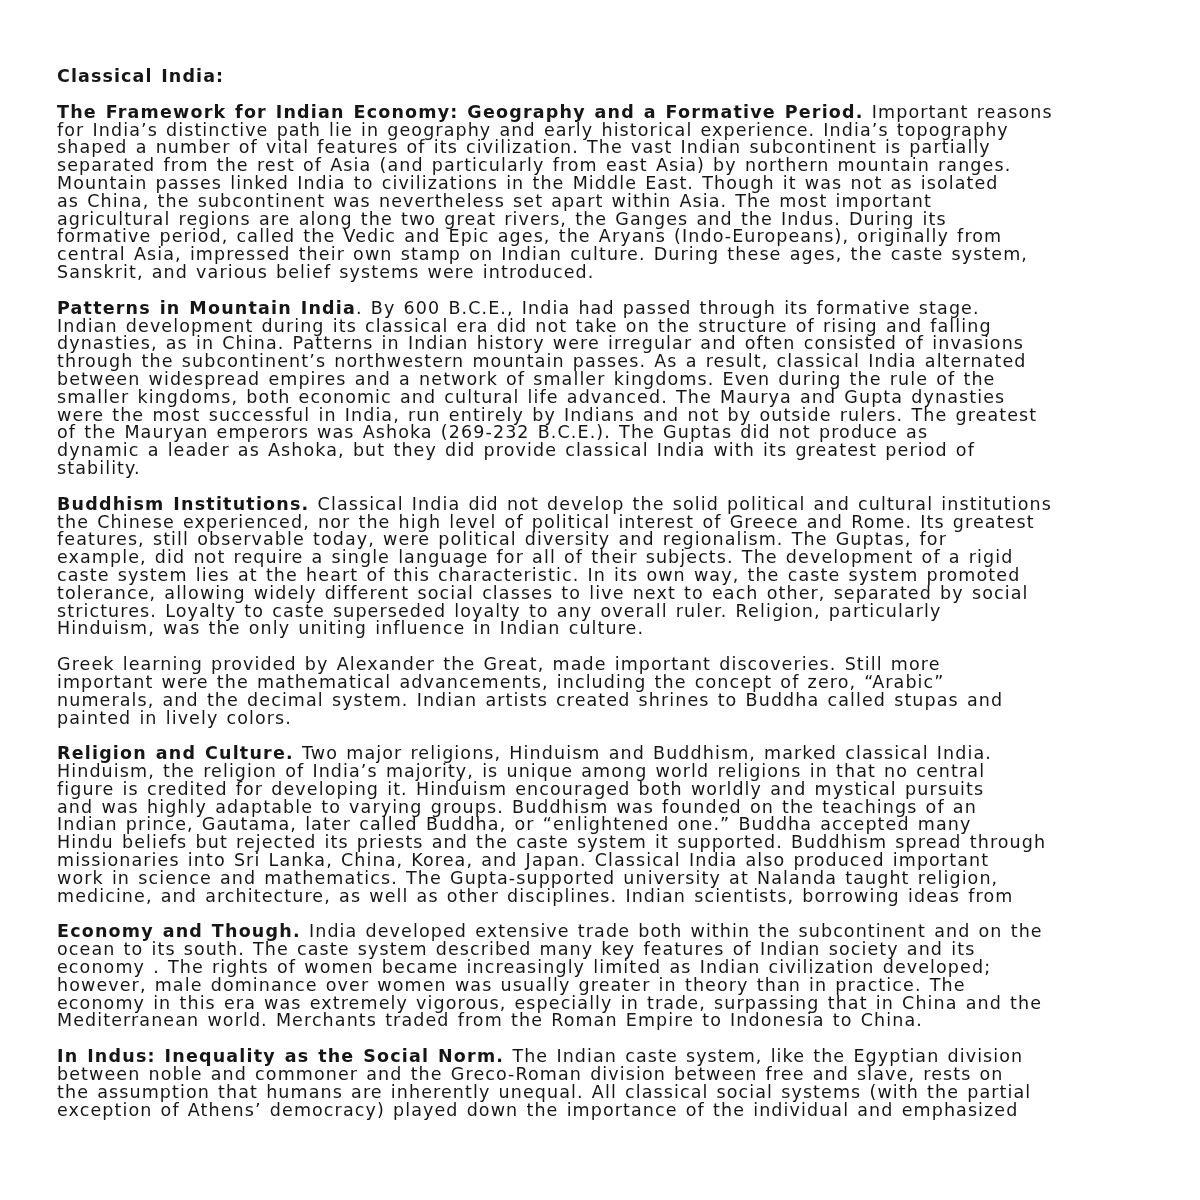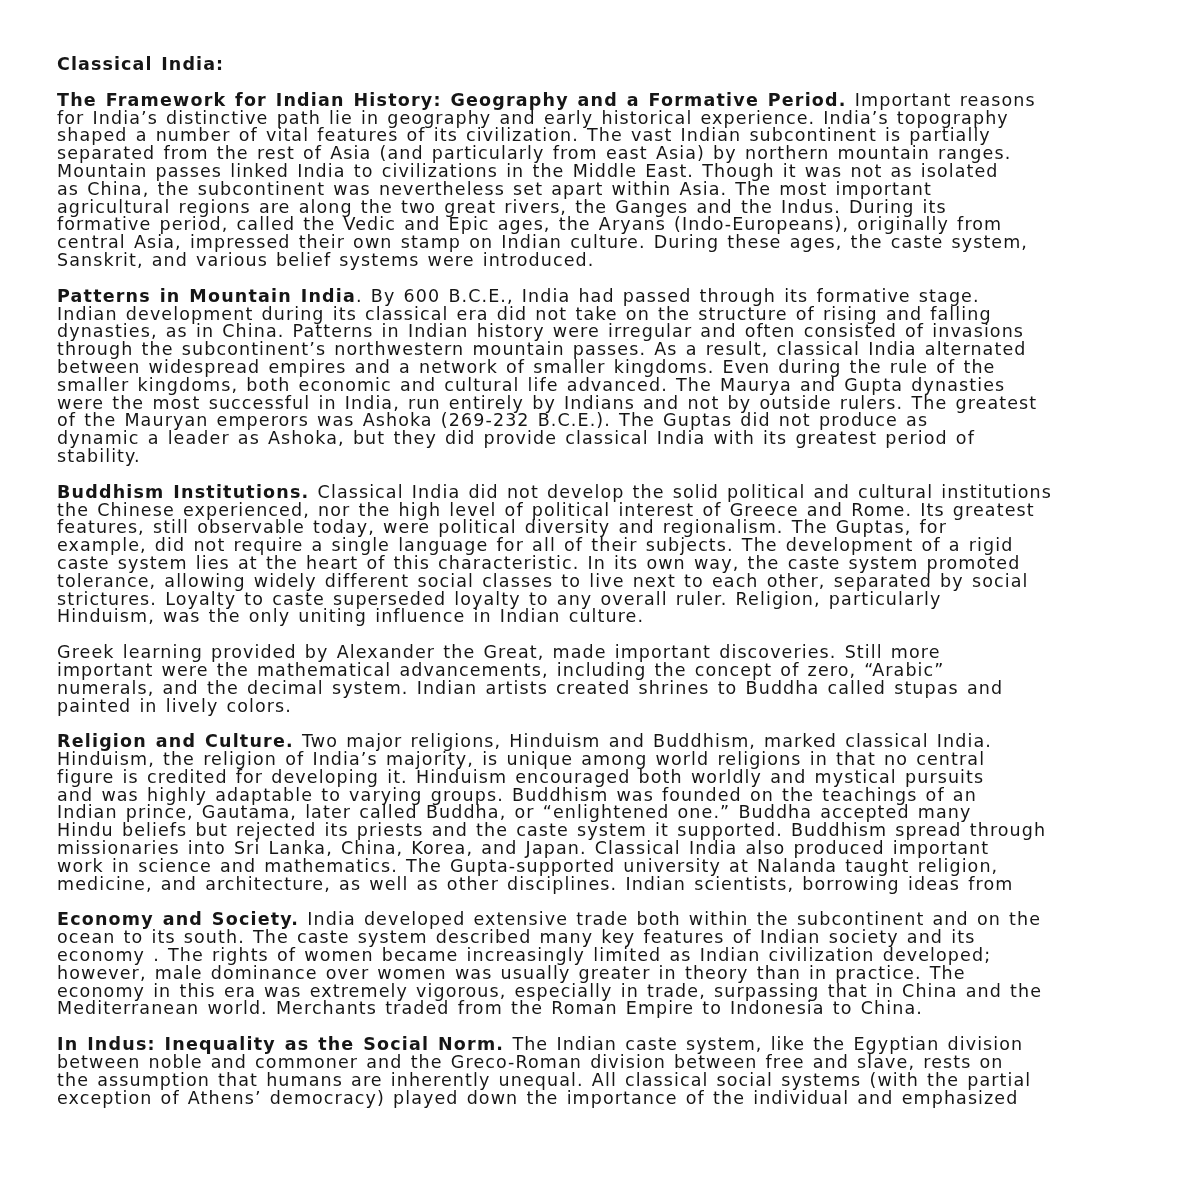--- a/index.html
+++ b/index.html
@@ -11,21 +11,21 @@
     width: 1200px;
     height: 1200px;
     overflow: hidden;
     position: relative;
     font-family: "DejaVu Sans", "Liberation Sans", sans-serif;
     color: #161616;
   }
   .doc-page {
     position: absolute;
     left: 57px;
-    top: 56px;
+    top: 68px;
     width: 1010px;
   }
   .doc-title {
     font-size: 17.5px;
     font-weight: bold;
     line-height: 17.8px;
     letter-spacing: 1.1px;
     word-spacing: 1.5px;
     margin: 0 0 18px 0;
     white-space: pre-line;
@@ -43,21 +43,21 @@
     letter-spacing: 1.2px;
   }
 </style>
 </head>
 <body>
 
 <div class="doc-page">
 
   <h1 class="doc-title">Classical India:</h1>
 
-  <p class="doc-para"><b>The Framework for Indian History: Geography and a Formative Period.</b><span> Important reasons
+  <p class="doc-para"><b>The Framework for Indian Economy: Geography and a Formative Period.</b><span> Important reasons
 for India’s distinctive path lie in geography and early historical experience. India’s topography
 shaped a number of vital features of its civilization. The vast Indian subcontinent is partially
 separated from the rest of Asia (and particularly from east Asia) by northern mountain ranges.
 Mountain passes linked India to civilizations in the Middle East. Though it was not as isolated
 as China, the subcontinent was nevertheless set apart within Asia. The most important
 agricultural regions are along the two great rivers, the Ganges and the Indus. During its
 formative period, called the Vedic and Epic ages, the Aryans (Indo-Europeans), originally from
 central Asia, impressed their own stamp on Indian culture. During these ages, the caste system,
 Sanskrit, and various belief systems were introduced.</span></p>
 
@@ -89,21 +89,21 @@
   <p class="doc-para"><b>Religion and Culture.</b><span> Two major religions, Hinduism and Buddhism, marked classical India.
 Hinduism, the religion of India’s majority, is unique among world religions in that no central
 figure is credited for developing it. Hinduism encouraged both worldly and mystical pursuits
 and was highly adaptable to varying groups. Buddhism was founded on the teachings of an
 Indian prince, Gautama, later called Buddha, or “enlightened one.” Buddha accepted many
 Hindu beliefs but rejected its priests and the caste system it supported. Buddhism spread through
 missionaries into Sri Lanka, China, Korea, and Japan. Classical India also produced important
 work in science and mathematics. The Gupta-supported university at Nalanda taught religion,
 medicine, and architecture, as well as other disciplines. Indian scientists, borrowing ideas from</span></p>
 
-  <p class="doc-para"><b>Economy and Society.</b><span> India developed extensive trade both within the subcontinent and on the
+  <p class="doc-para"><b>Economy and Though.</b><span> India developed extensive trade both within the subcontinent and on the
 ocean to its south. The caste system described many key features of Indian society and its
 economy . The rights of women became increasingly limited as Indian civilization developed;
 however, male dominance over women was usually greater in theory than in practice. The
 economy in this era was extremely vigorous, especially in trade, surpassing that in China and the
 Mediterranean world. Merchants traded from the Roman Empire to Indonesia to China.</span></p>
 
   <p class="doc-para"><b>In Indus: Inequality as the Social Norm.</b><span> The Indian caste system, like the Egyptian division
 between noble and commoner and the Greco-Roman division between free and slave, rests on
 the assumption that humans are inherently unequal. All classical social systems (with the partial
 exception of Athens’ democracy) played down the importance of the individual and emphasized</span></p>

